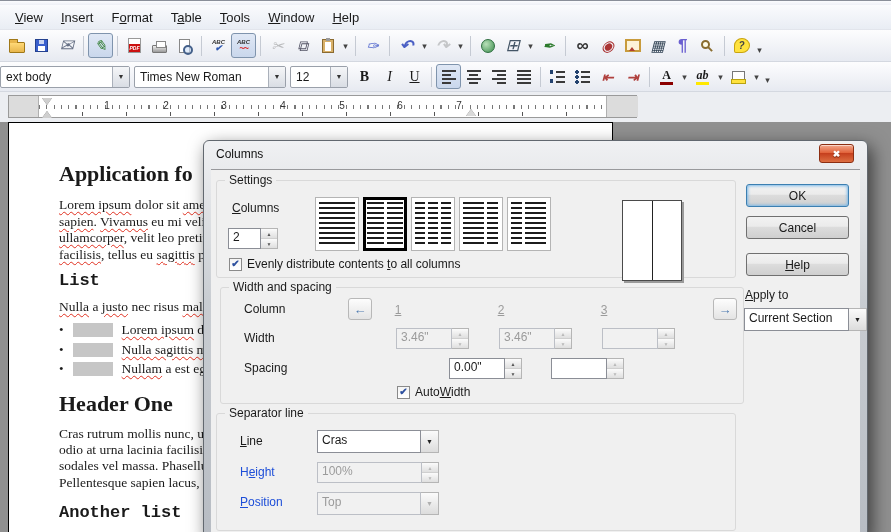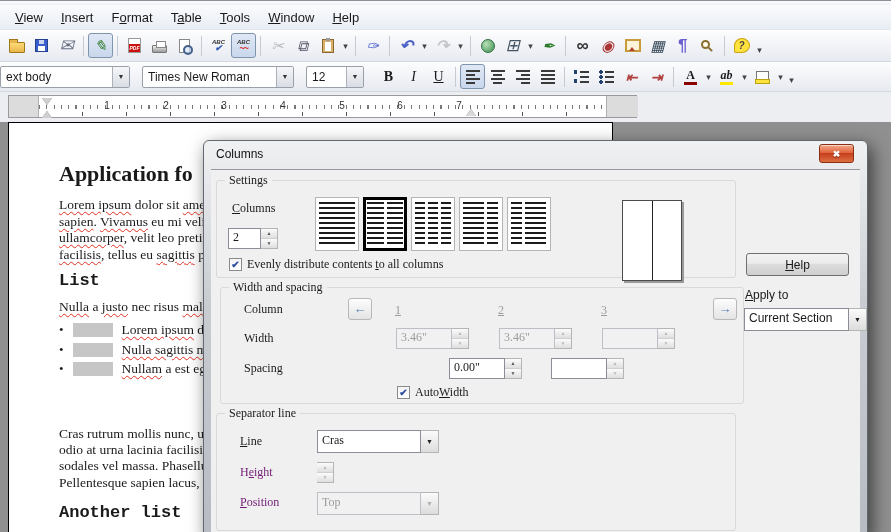--- a/index.html
+++ b/index.html
@@ -102,21 +102,21 @@
   .i-ul { width:15px; height:14px; background:
     linear-gradient(#3a3a3a,#3a3a3a) 6px 1px/9px 2px no-repeat,
     linear-gradient(#3a3a3a,#3a3a3a) 6px 6px/9px 2px no-repeat,
     linear-gradient(#3a3a3a,#3a3a3a) 6px 11px/9px 2px no-repeat,
     radial-gradient(circle at 2px 2px,#23426e 1.6px,transparent 2px) no-repeat,
     radial-gradient(circle at 2px 7px,#23426e 1.6px,transparent 2px) no-repeat,
     radial-gradient(circle at 2px 12px,#23426e 1.6px,transparent 2px) no-repeat; }
   .glyph-ind { font-size:14px; font-weight:bold; color:#b0413e; }
 
   .combo { display:flex; height:22px; border:1px solid #9aa0aa; background:#fff; border-radius:2px;
-    align-items:center; margin-right:12px; flex:none; }
+    align-items:center; margin-right:4px; flex:none; }
   .combo .val { padding:0 5px; font-size:12px; flex:1; white-space:nowrap; overflow:hidden; }
   .combo .cbtn { width:17px; height:100%; background:linear-gradient(#f5f6f8,#d9dde4);
     border-left:1px solid #aab0ba; display:flex; align-items:center; justify-content:center;
     font-size:7px; color:#333; flex:none; }
   .biu { font-family:"Liberation Serif",serif; font-size:14px; }
 
   
   #rulerrow { position:absolute; left:0; top:92px; width:891px; height:30px; background:#eceef2; }
   #ruler { position:absolute; left:8px; top:3px; width:629px; height:23px; background:#fff;
     border:1px solid #9a9a9a; }
@@ -152,24 +152,24 @@
     background:linear-gradient(#f0f1f3,#c9cdd2 40%,#b7bcc3); border:1px solid #62686f;
     border-radius:6px 6px 0 0; box-shadow:4px 6px 18px rgba(0,0,0,.6); }
   #dlgtitle { position:absolute; left:12px; top:6px; font-size:12px; color:#111; }
   #closebtn { position:absolute; right:13px; top:3px; width:35px; height:19px; border-radius:3px;
     border:1px solid #8c2e12; color:#fff; font-size:9px; font-weight:bold;
     display:flex; align-items:center; justify-content:center;
     background:linear-gradient(#f2a88e,#e2643c 45%,#c6401e 50%,#dd6f42);
     box-shadow:inset 0 1px 0 rgba(255,255,255,.55); text-shadow:0 1px 1px #7a2810; }
   #dlgbody { position:absolute; left:7px; right:7px; top:28px; bottom:0; background:#f0f0f0;
     border-top:1px solid #98999c; }
-  .group { position:absolute; border:1px solid #d9d9d9; border-radius:3px;font-family:Liberation Serif, serif; }
+  .group { position:absolute; border:1px solid #d9d9d9; border-radius:3px; }
   .group .legend { position:absolute; top:-8px; left:8px; background:#f0f0f0; padding:0 4px; font-size:12px; }
   .dlbl { position:absolute; font-size:12px; white-space:nowrap; }
-  .gray { color:#701a75; }
+  .gray { color:#1d4ed8; }
   .spin { position:absolute; display:flex; height:21px; }
   .spin .field { flex:1; border:1px solid #8b8e96; background:#fff; font-size:12px; padding:1px 4px;
     overflow:hidden; white-space:nowrap; }
   .spin .btns { width:17px; display:flex; flex-direction:column; border:1px solid #b5b5b5; border-left:none; background:#f4f4f4; }
   .spin .btns i { flex:1; display:flex; align-items:center; justify-content:center; font-size:5px;
     color:#555; font-style:normal; background:linear-gradient(#fbfbfb,#dfdfdf); }
   .spin .btns i:first-child { border-bottom:1px solid #cfcfcf; }
   .spin.dis .field { background:#f1f1f1; color:#9b9b9b; border-color:#bcbfc6; }
   .spin.dis .btns i, .spin.semi .btns i { color:#b9b9b9; }
   .wcombo { position:absolute; display:flex; height:23px; }
@@ -422,20 +422,21 @@
   <div class="brow" style="top:219px">
     <span class="bdot">•</span>
     <span class="ph"></span>
     <span><span class="sq">Nulla sagittis magna</span><span> at</span></span>
   </div>
   <div class="brow" style="top:238px">
     <span class="bdot">•</span>
     <span class="ph"></span>
     <span><span class="sq">Nullam</span><span> a est eget ipsum</span></span>
   </div>
+  <div class="doch1" style="top:268px">Header One</div>
   <div class="docline" style="top:303px">Cras rutrum mollis nunc, ullam</div>
   <div class="docline" style="top:319px">odio at urna lacinia facilisis no</div>
   <div class="docline" style="top:335px">sodales vel massa. Phasellus n</div>
   <div class="docline" style="top:352px">Pellentesque sapien lacus, aliq</div>
   <div class="doch2" style="top:380px">Another list</div>
 </div>
 
 <div id="dialog">
   <div id="dlgtitle">Columns</div>
   <div id="closebtn">
@@ -490,20 +491,26 @@
             <i>✔</i>
           </span>
         <span class="ak"><s>Evenly distribute contents </s><u>t</u><s>o all columns</s></span>
       </div>
     </div>
 
     <div id="preview">
       <i class="divline"></i>
     </div>
 
+    <div class="wbtn default" style="left:535px;top:14px">
+        <span>OK</span>
+      </div>
+    <div class="wbtn" style="left:535px;top:46px">
+        <span>Cancel</span>
+      </div>
     <div class="wbtn" style="left:535px;top:83px">
         <span class="ak"><s></s><u>H</u><s>elp</s></span>
       </div>
     <span class="dlbl ak" style="left:534px;top:118px"><s></s><u>A</u><s>pply to</s></span>
     <span class="wcombo" style="left:533px;top:138px;width:123px">
       <span class="field">Current Section</span>
       <span class="cbtn">▼</span>
     </span>
 
     <div class="group" style="left:9px;top:117px;width:524px;height:117px">
@@ -568,20 +575,21 @@
 
     <div class="group" style="left:5px;top:243px;width:520px;height:118px">
       <span class="legend">Separator line</span>
       <span class="dlbl ak" style="left:23px;top:20px"><s></s><u>L</u><s>ine</s></span>
       <span class="wcombo" style="left:100px;top:16px;width:122px">
         <span class="field">Cras</span>
         <span class="cbtn">▼</span>
       </span>
       <span class="dlbl ak gray" style="left:23px;top:51px"><s>H</s><u>e</u><s>ight</s></span>
       <span class="spin dis" style="left:100px;top:48px;width:122px">
+        <span class="field">100%</span>
         <span class="btns">
             <i>▲</i>
             <i>▼</i>
           </span>
       </span>
       <span class="dlbl ak gray" style="left:23px;top:81px"><s></s><u>P</u><s>osition</s></span>
       <span class="wcombo dis" style="left:100px;top:78px;width:122px">
         <span class="field">Top</span>
         <span class="cbtn">▼</span>
       </span>

